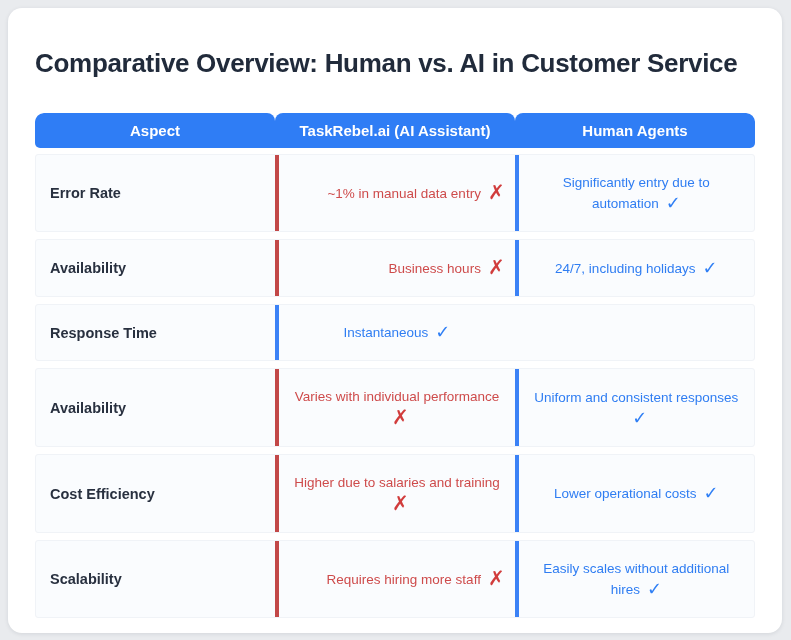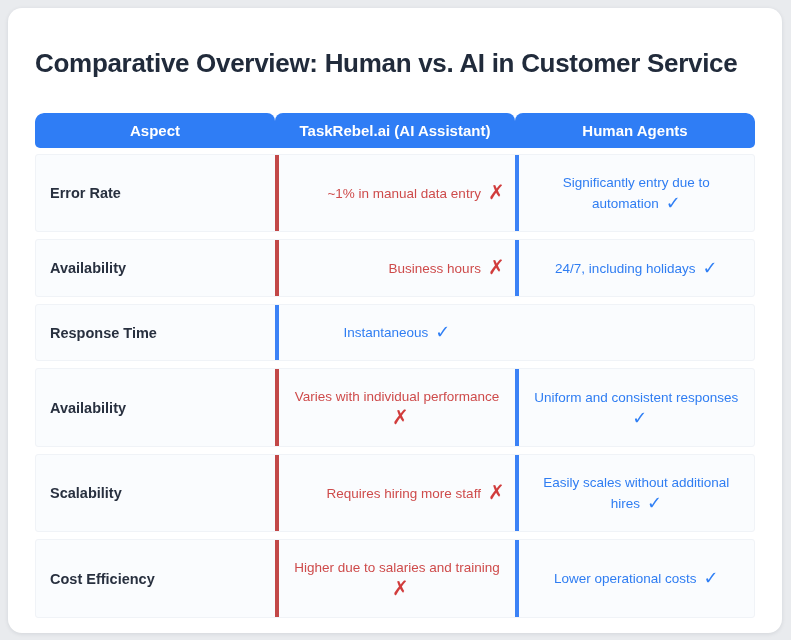--- a/index.html
+++ b/index.html
@@ -144,33 +144,33 @@
     <div class="aspect-cell">Availability</div>
     <div class="value-cell human-cell">
       <div class="inner"><span>Varies with individual performance</span><span class="mark mark-cross">✗</span></div>
     </div>
     <div class="value-cell ai-cell">
       <div class="inner"><span>Uniform and consistent responses</span><span class="mark mark-check">✓</span></div>
     </div>
   </div>
 
   <div class="table-row">
+    <div class="aspect-cell">Cost Efficiency</div>
+    <div class="value-cell human-cell">
+      <div class="inner"><span>Higher due to salaries and training</span><span class="mark mark-cross">✗</span></div>
+    </div>
+    <div class="value-cell ai-cell">
+      <div class="inner"><span>Lower operational costs</span><span class="mark mark-check">✓</span></div>
+    </div>
+  </div>
+
+  <div class="table-row">
     <div class="aspect-cell">Scalability</div>
     <div class="value-cell human-cell">
       <div class="inner"><span>Requires hiring more staff</span><span class="mark mark-cross">✗</span></div>
     </div>
     <div class="value-cell ai-cell">
       <div class="inner"><span>Easily scales without additional hires</span><span class="mark mark-check">✓</span></div>
     </div>
   </div>
-
-  <div class="table-row">
-    <div class="aspect-cell">Cost Efficiency</div>
-    <div class="value-cell human-cell">
-      <div class="inner"><span>Higher due to salaries and training</span><span class="mark mark-cross">✗</span></div>
-    </div>
-    <div class="value-cell ai-cell">
-      <div class="inner"><span>Lower operational costs</span><span class="mark mark-check">✓</span></div>
-    </div>
-  </div>
 </div>
   </div>
 </div>
 
 </body></html>

